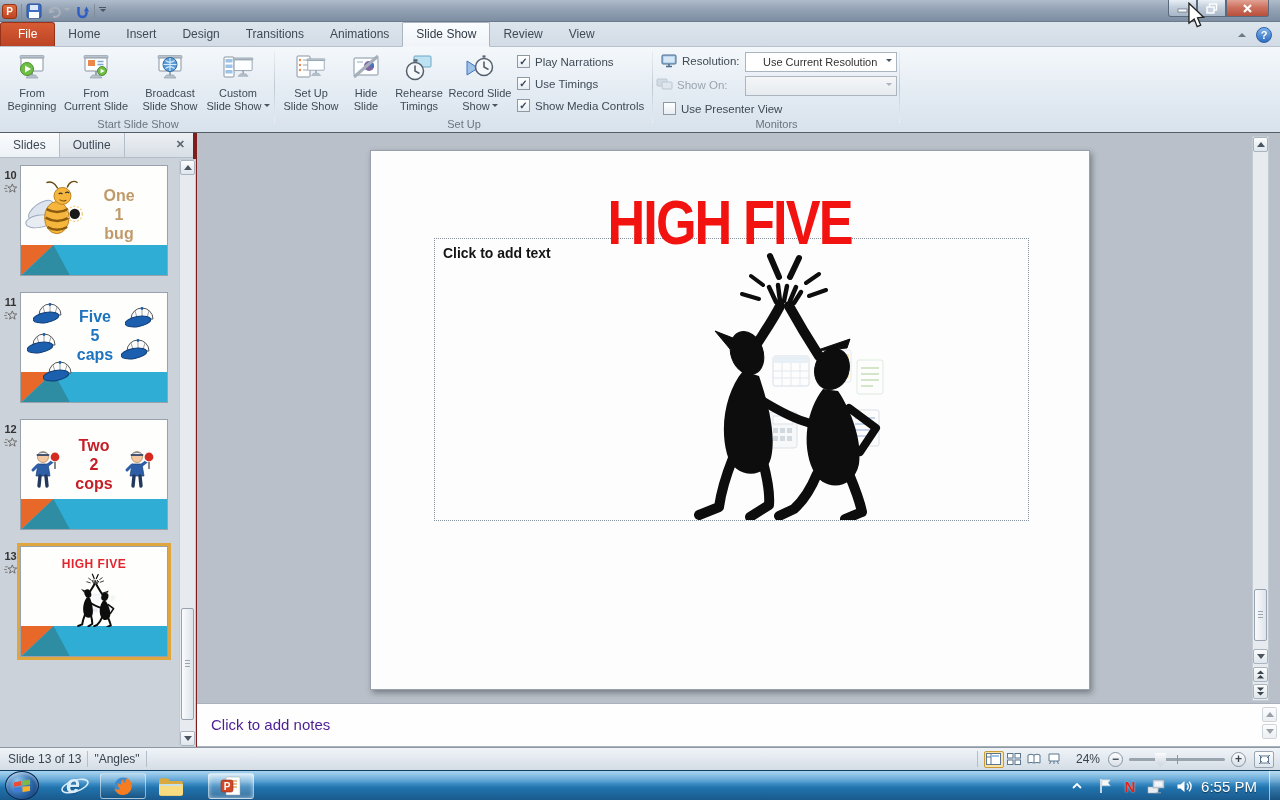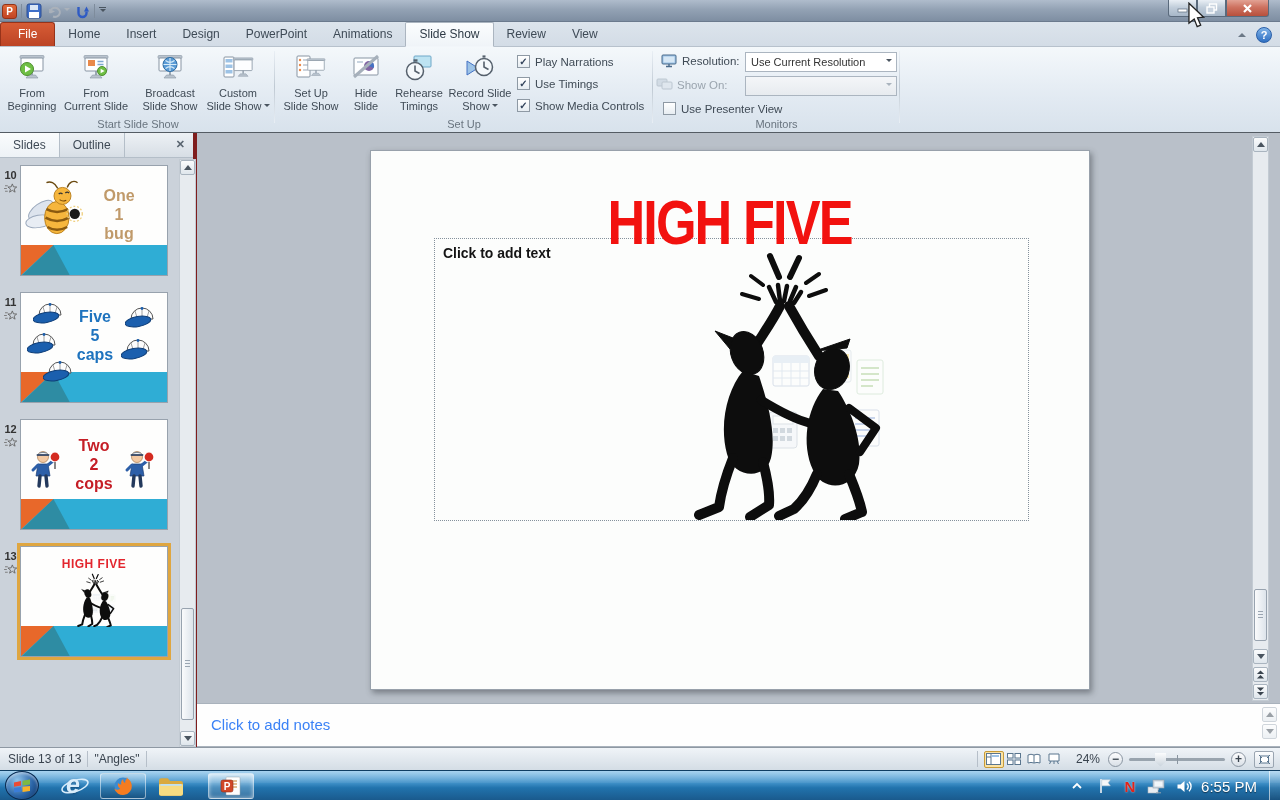--- a/index.html
+++ b/index.html
@@ -35,21 +35,21 @@
 .glabel{position:absolute;bottom:2px;left:0;right:0;text-align:center;font-size:11px;color:#69747F}
 .gsep{position:absolute;top:4px;width:1px;height:72px;background:linear-gradient(#E9EFF5,#BFC9D3,#E9EFF5)}
 .rbtn{position:absolute;top:2px;display:flex;flex-direction:column;align-items:center;font-size:11px;color:#3F4A55;text-align:center;padding-top:2px;height:66px;border:1px solid transparent;border-radius:3px}
 .rbtn .ic{margin-bottom:3px}
 .rbtn .l1,.rbtn .l2{line-height:12.5px;white-space:nowrap}
 .chkrow{position:absolute;display:flex;align-items:center;gap:5px;font-size:11.5px;color:#3F4A55;white-space:nowrap}
 .cbox{width:13px;height:13px;background:linear-gradient(#FFF,#E7EDF2);border:1px solid #8E99A4;display:flex;align-items:center;justify-content:center;font-size:10px;color:#31425A;font-weight:bold}
 .cbox span{display:none;line-height:10px}
 .cbox.checked span{display:block}
 .mrow{position:absolute;display:flex;align-items:center;font-size:11.5px;color:#3F4A55}
-.combo{width:152px;height:20px;background:#fff;border:1px solid #ABB5C0;font-size:11.5px;color:#333;display:flex;align-items:center;justify-content:space-between;padding-left:5px}
+.combo{width:152px;height:20px;background:#fff;border:1px solid #ABB5C0;font-size:11.5px;color:#333;display:flex;align-items:center;justify-content:space-between;padding-left:17px}
 .combo .dd{width:14px;height:18px;display:flex;align-items:center;justify-content:center}
 .combo.disabled{background:linear-gradient(#F4F6F8,#E7EBEF);color:#9AA4AE}
 .gray{color:#9AA4AE}
 
 
 #panel{left:0;top:133px;width:197px;height:614px;background:#CBD2DA;border-right:4px solid #7f1d1d}
 #panel-tabs{height:25px;background:linear-gradient(#EDF1F5,#D7DEE5);border-bottom:1px solid #B4BEC8;display:flex;align-items:stretch;font-size:12px;color:#3E4955}
 .ptab{padding:5px 13px 0;border-right:1px solid #B4BEC8}
 .ptab.active{background:linear-gradient(#FAFCFD,#EDF2F6)}
 #panel-close{margin-left:auto;padding:5px 8px 0;color:#5A6570;font-size:11px;font-weight:bold}
@@ -73,21 +73,21 @@
 
 .vscroll{background:#E7EBEF;border:1px solid #C3CBD3}
 .sbtn{width:15px;height:15px;background:linear-gradient(#FBFCFD,#DFE6EC);border:1px solid #A9B4BF;border-radius:2px;display:flex;align-items:center;justify-content:center}
 .tri-u{width:0;height:0;border:4px solid transparent;border-bottom:5px solid #4A5560;margin-top:-4px}
 .tri-d{width:0;height:0;border:4px solid transparent;border-top:5px solid #4A5560;margin-bottom:-4px}
 .sthumb{position:absolute;left:1px;width:13px;background:linear-gradient(90deg,#FAFBFC,#DDE4EB);border:1px solid #98A3AF;border-radius:2px}
 .sthumb::after{content:"";position:absolute;left:3px;right:3px;top:50%;height:7px;margin-top:-4px;background:repeating-linear-gradient(#9AA5B1 0 1px,transparent 1px 3px)}
 
 
 #notes{left:197px;top:703px;width:1083px;height:44px;background:#FEFEFE;border-top:1px solid #A9B2BC;border-bottom:1px solid #A9B2BC}
-#notes-text{position:absolute;left:14px;top:12px;font-size:15px;color:#3b82f6}
+#notes-text{position:absolute;left:14px;top:12px;font-size:15px;color:#4c1d95}
 #statusbar{left:0;top:747px;width:1280px;height:23px;background:linear-gradient(#F0F4F8,#D4DDE5);border-top:1px solid #8E98A3;display:flex;align-items:center;font-size:12px;color:#39434E}
 .ssep{width:1px;height:16px;background:#B6BFC9;margin:0 6px}
 .viewbtn{width:20px;height:17px;display:flex;align-items:center;justify-content:center;border-radius:2px}
 .viewbtn.active{background:#FCE3A4;border:1px solid #C89B37}
 .zoombtn{width:15px;height:15px;border-radius:50%;background:linear-gradient(#FDFDFE,#D9E0E7);border:1px solid #8A95A1;display:flex;align-items:center;justify-content:center;font-size:12px;color:#3A444E;line-height:0;font-weight:bold}
 #ztrack{position:relative;width:96px;height:3px;background:#99A4AE;margin:0 6px;border-radius:2px}
 #ztick{position:absolute;left:50%;top:-3px;width:1px;height:9px;background:#8A95A0}
 #zthumb{position:absolute;left:26px;top:-5px;width:11px;height:14px;background:linear-gradient(#FBFCFD,#C9D3DC);clip-path:polygon(0 0,100% 0,100% 65%,50% 100%,0 65%);border:none}
 
 
@@ -265,21 +265,21 @@
     <svg width="20" height="27" viewBox="0 0 16 23">
         <path d="M2 1 L2 18 L6.5 14.5 L9 21 L12 19.7 L9.3 13.4 L14.5 13 Z" fill="#FFF" stroke="#222" stroke-width="1.1"></path>
       </svg>
   </div>
 
   <div id="tabrow" class="abs">
     <span class="tab filetab">File</span>
     <span class="tab">Home</span>
     <span class="tab">Insert</span>
     <span class="tab">Design</span>
-    <span class="tab">PowerPoint</span>
+    <span class="tab">Transitions</span>
     <span class="tab">Animations</span>
     <span class="tab active">Slide Show</span>
     <span class="tab">Review</span>
     <span class="tab">View</span>
   </div>
   <div id="tabrow-right">
     <span class="chev-up"></span>
     <span class="helpbtn">
         <span>?</span>
       </span>

